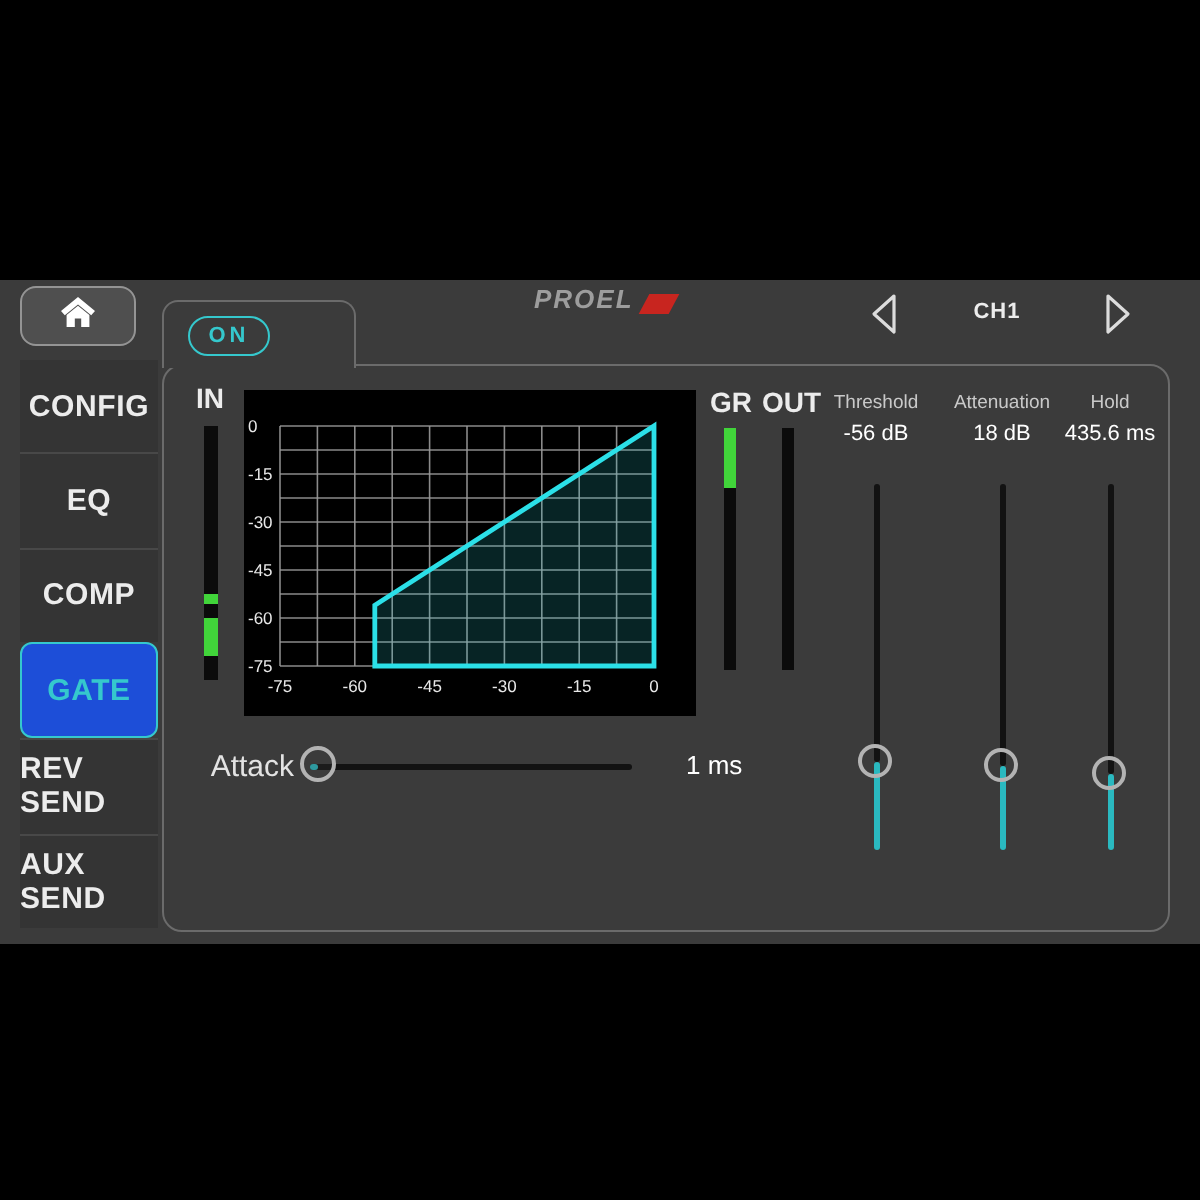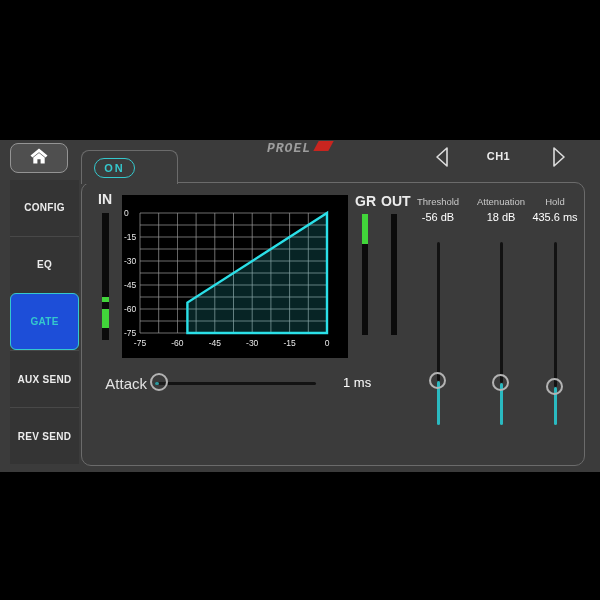--- a/index.html
+++ b/index.html
@@ -4,32 +4,32 @@
 <style>
   html,body{margin:0;padding:0;background:#000;}
   .stage{position:relative;width:600px;height:600px;background:#000;overflow:hidden;
          font-family:"Liberation Sans",sans-serif;-webkit-font-smoothing:antialiased;}
   .device-panel{position:absolute;left:0;top:140px;width:600px;height:332px;background:#3b3b3b;}
 
   
   .home-btn{position:absolute;left:10px;top:143px;width:58px;height:30px;background:#4f4f4f;
             border:1.5px solid #949494;border-radius:8px;display:flex;align-items:center;justify-content:center;
             box-sizing:border-box;cursor:pointer;}
-  .logo{position:absolute;left:267px;top:141px;height:16px;display:flex;align-items:flex-start;gap:5px;font-family:Liberation Mono, monospace;}
+  .logo{position:absolute;left:267px;top:141px;height:16px;display:flex;align-items:flex-end;gap:5px;}
   .logo-text{color:#9d9d9d;font-weight:bold;font-style:italic;font-size:13px;letter-spacing:1px;}
   .logo-swash{width:15px;height:10px;background:#c8251f;transform:skewX(-28deg);}
   .nav-arrow{position:absolute;top:145px;width:18px;height:24px;cursor:pointer;}
   .nav-prev{left:433px;} .nav-next{left:550px;}
   .nav-channel{position:absolute;left:470px;top:150px;width:57px;text-align:center;color:#ececec;
                font-size:11px;font-weight:bold;letter-spacing:0.5px;}
 
   
   .sidebar{position:absolute;left:10px;top:180px;width:69px;height:284px;display:flex;flex-direction:column;}
   .nav-item{flex:1;background:#343434;display:flex;align-items:center;justify-content:center;
-            color:#ececec;font-size:10px;font-weight:bold;letter-spacing:0.3px;cursor:pointer;
+            color:#ececec;font-size:15px;font-weight:bold;letter-spacing:0.3px;cursor:pointer;
             border-top:1px solid #484848;box-sizing:border-box;}
   .nav-item:first-child{border-top:none;}
   .nav-item.selected{color:#35c8cd;border:1.5px solid #35c8cd;border-radius:6px;background:#1d4ed8;}
 
   
   .content-panel{position:absolute;left:81px;top:182px;width:504px;height:284px;border:1.5px solid #6b6b6b;
                  border-radius:10px;box-sizing:border-box;}
   .tab{position:absolute;left:81px;top:150px;width:97px;height:34px;background:#3b3b3b;
        border:1.5px solid #6b6b6b;border-bottom:none;border-radius:8px 8px 0 0;box-sizing:border-box;z-index:2;}
   .on-btn{position:absolute;left:94px;top:158px;width:41px;height:20px;border:1.5px solid #35c8cd;
@@ -91,23 +91,24 @@
   <div class="nav-channel">CH1</div>
   <div class="nav-arrow nav-next">
     <svg width="18" height="24" viewBox="0 0 18 24">
         <path d="M4 3 L14 12 L4 21 Z" fill="none" stroke="#dcdcdc" stroke-width="1.6" stroke-linejoin="round"></path>
       </svg>
   </div>
 
   <div class="sidebar">
     <div class="nav-item">CONFIG</div>
     <div class="nav-item">EQ</div>
+    <div class="nav-item">COMP</div>
     <div class="nav-item selected">GATE</div>
+    <div class="nav-item">REV SEND</div>
     <div class="nav-item">AUX SEND</div>
-    <div class="nav-item">REV SEND</div>
   </div>
 
   <div class="content-panel"></div>
   <div class="tab"></div>
   <button class="on-btn">ON</button>
 
   <div class="meter-label" style="left:95px;top:191px;width:20px;">IN</div>
   <div class="meter" style="left:102px;top:213px;width:7px;height:127px;">
       <div class="mseg" style="top: 83.8px; height: 5.7px; background: rgb(65, 213, 58);"></div>
       <div class="mseg" style="top: 95.9px; height: 19.1px; background: rgb(65, 213, 58);"></div>

